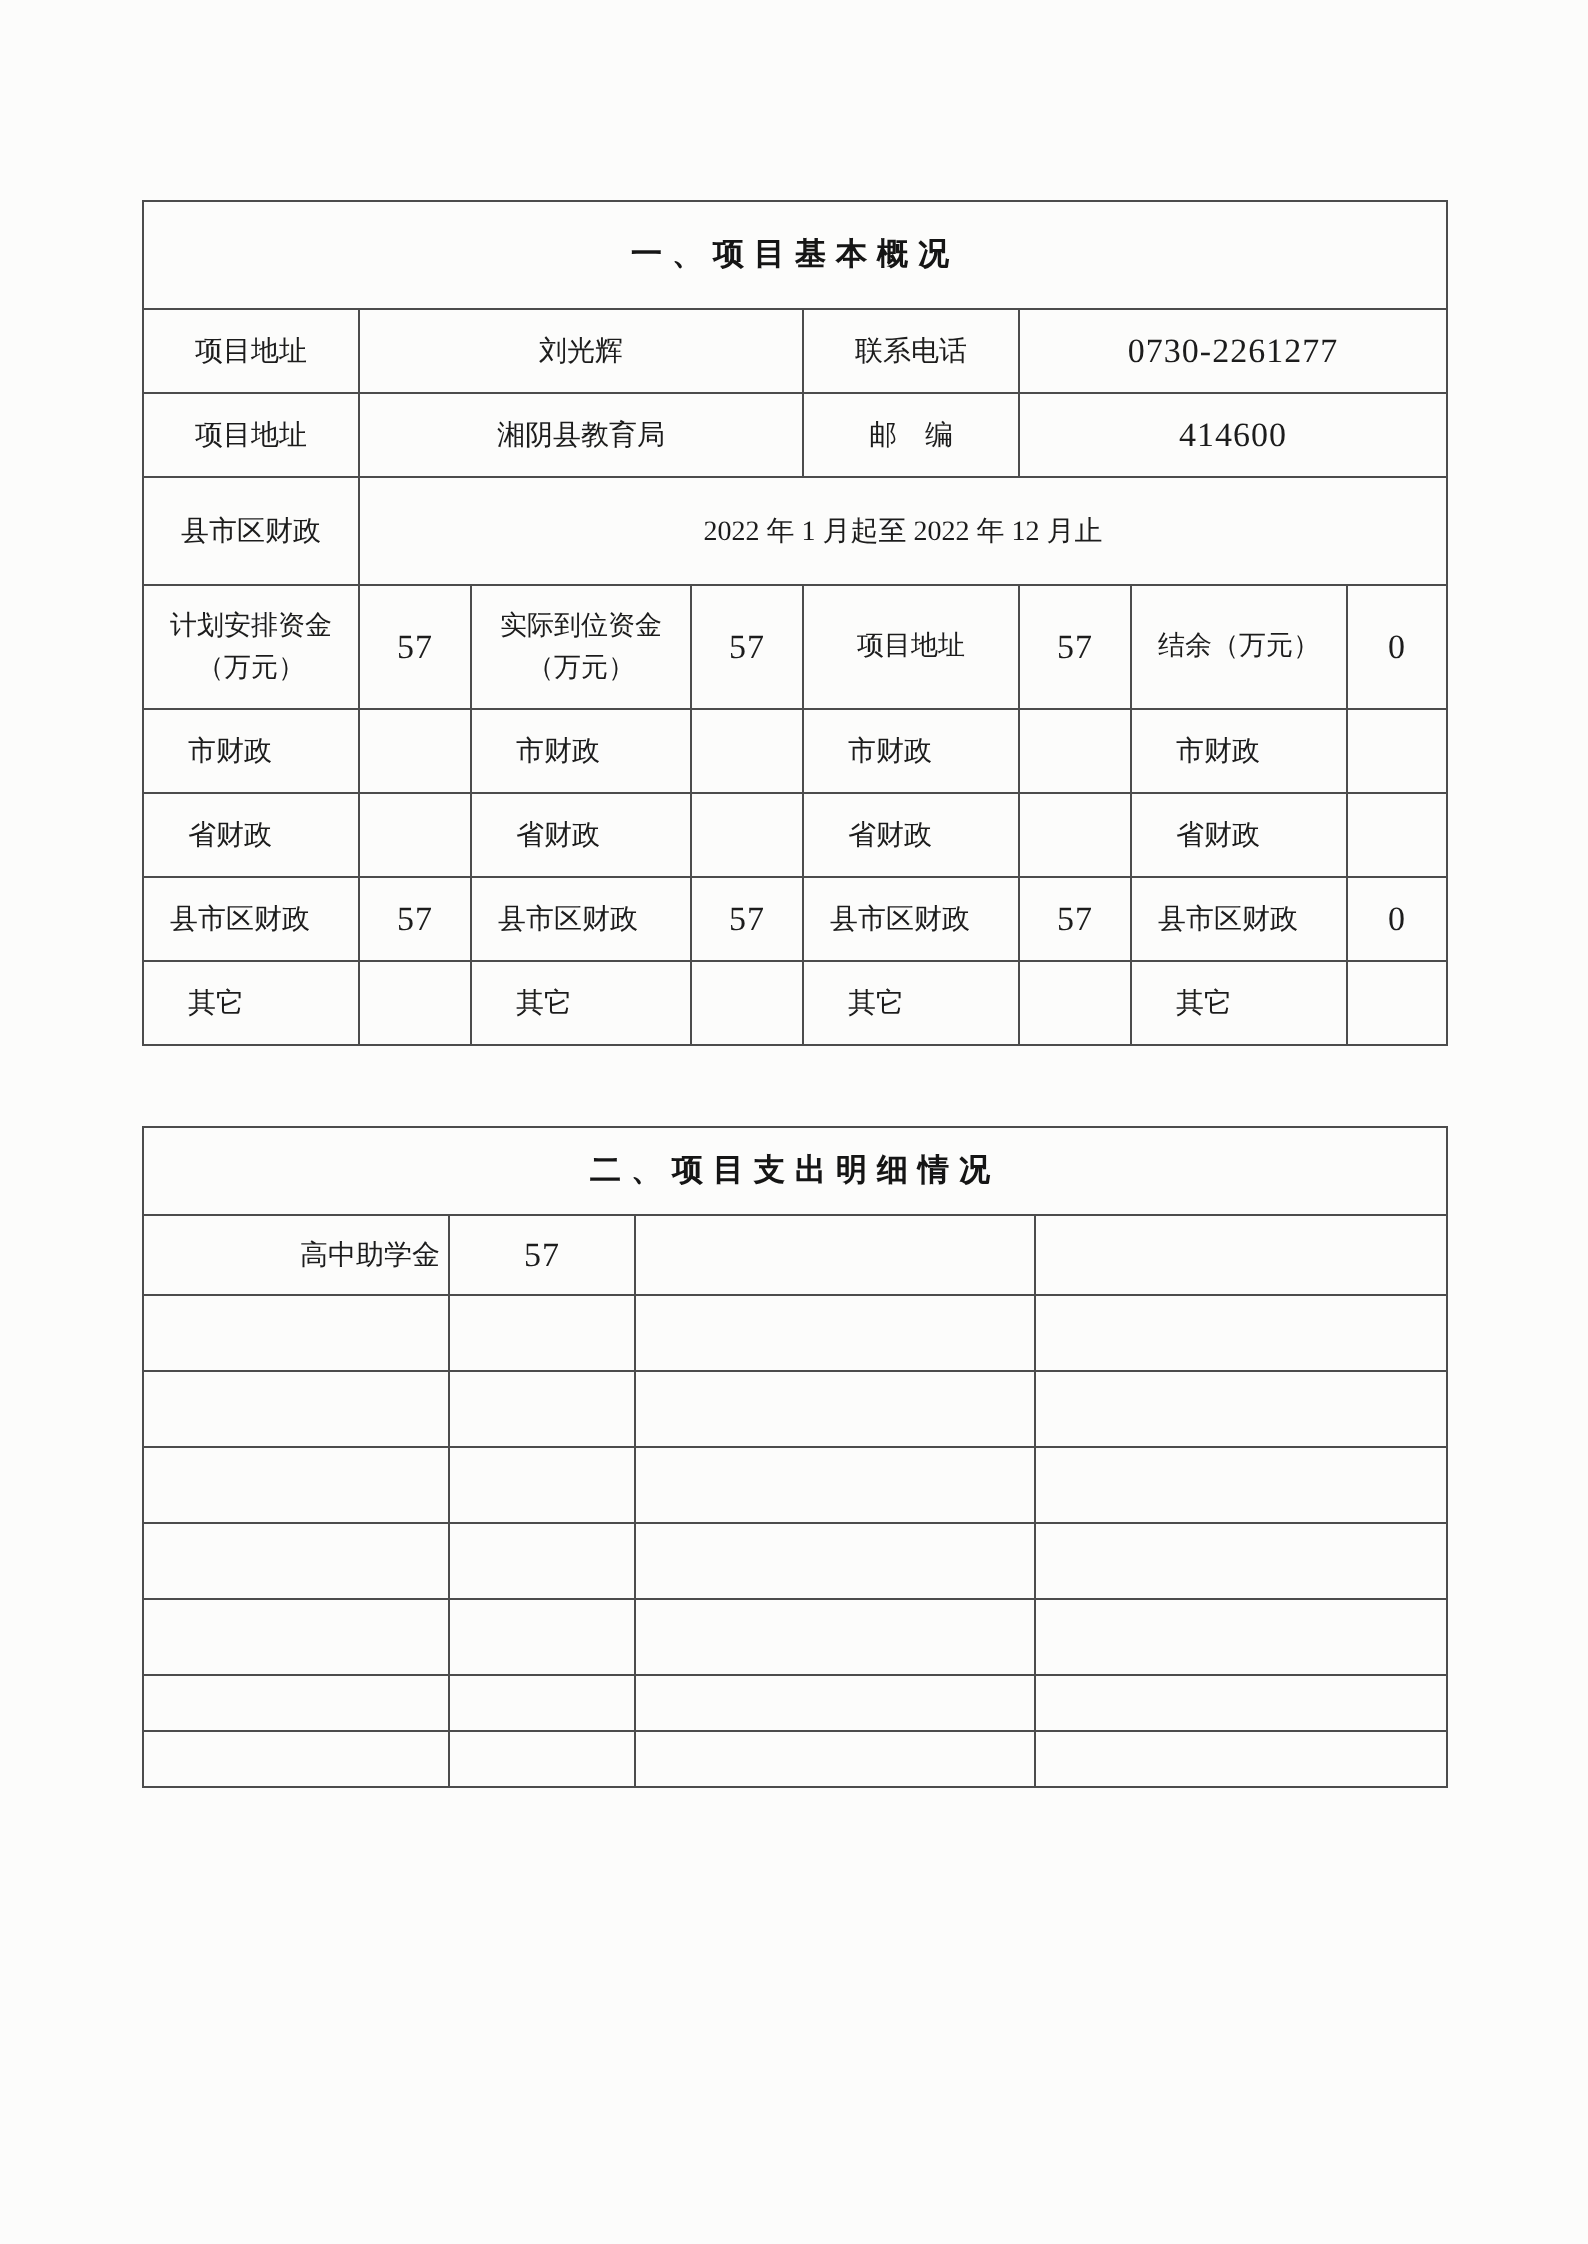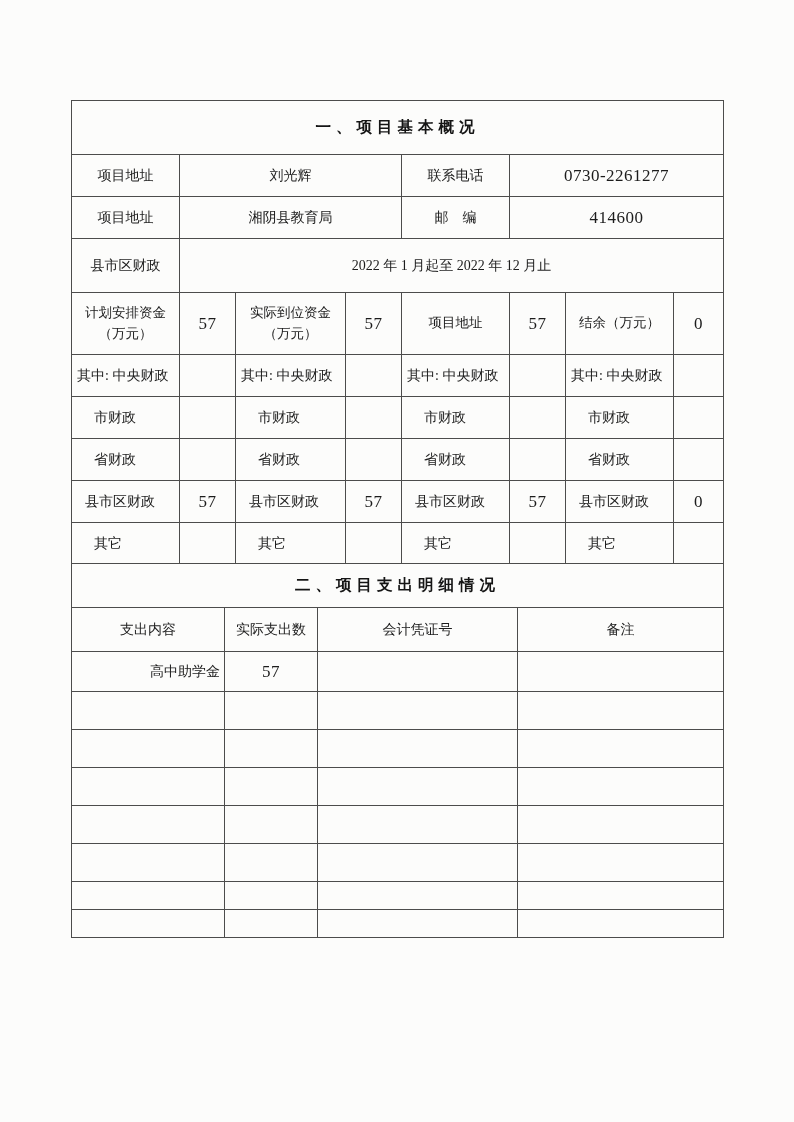--- a/index.html
+++ b/index.html
@@ -108,30 +108,20 @@
       <td class="num">57</td>
       <td class="multi">实际到位资金
 （万元）</td>
       <td class="num">57</td>
       <td class="multi">项目地址</td>
       <td class="num">57</td>
       <td class="multi">结余（万元）</td>
       <td class="num">0</td>
     </tr>
 
-    <tr class="h42">
-      <td class="lbl-left">其中: 中央财政</td>
-      <td class="num"></td>
-      <td class="lbl-left">其中: 中央财政</td>
-      <td class="num"></td>
-      <td class="lbl-left">其中: 中央财政</td>
-      <td class="num"></td>
-      <td class="lbl-left">其中: 中央财政</td>
-      <td class="num"></td>
-    </tr>
 
     <tr class="h42">
       <td class="pad-sub">市财政</td>
       <td class="num"></td>
       <td class="pad-sub">市财政</td>
       <td class="num"></td>
       <td class="pad-sub">市财政</td>
       <td class="num"></td>
       <td class="pad-sub">市财政</td>
       <td class="num"></td>
@@ -178,26 +168,20 @@
         <col style="width:93px">
       <col style="width:200px">
         <col style="width:206px">
     </colgroup>
 
     <tbody>
         <tr class="h44">
       <td colspan="4" class="sec-title-cell">二、项目支出明细情况</td>
     </tr>
 
-    <tr class="h44">
-      <td class="hdr">支出内容</td>
-      <td class="hdr">实际支出数</td>
-      <td class="hdr">会计凭证号</td>
-      <td class="hdr">备注</td>
-    </tr>
 
     <tr class="h40">
       <td class="pad-item">高中助学金</td>
       <td class="num">57</td>
       <td class="num"></td>
       <td class="num"></td>
     </tr>
 
     <tr class="h38">
       <td class="pad-item"></td>

